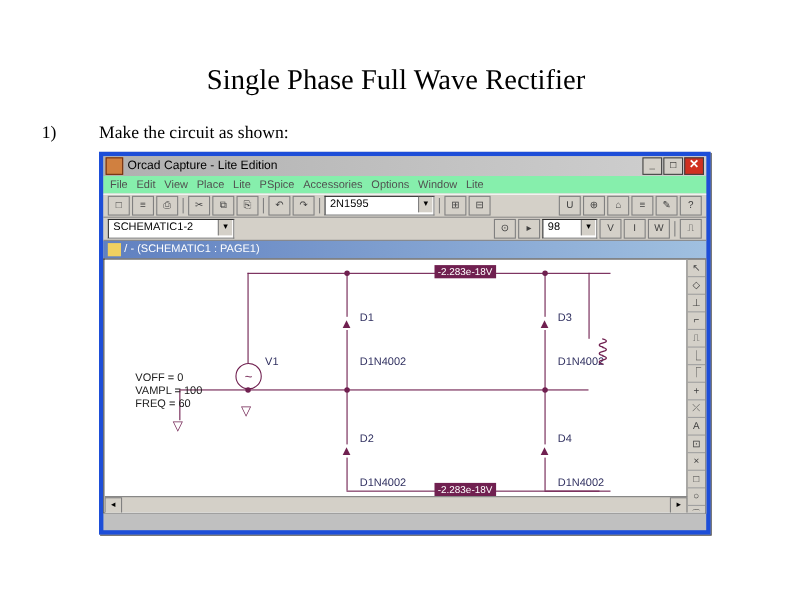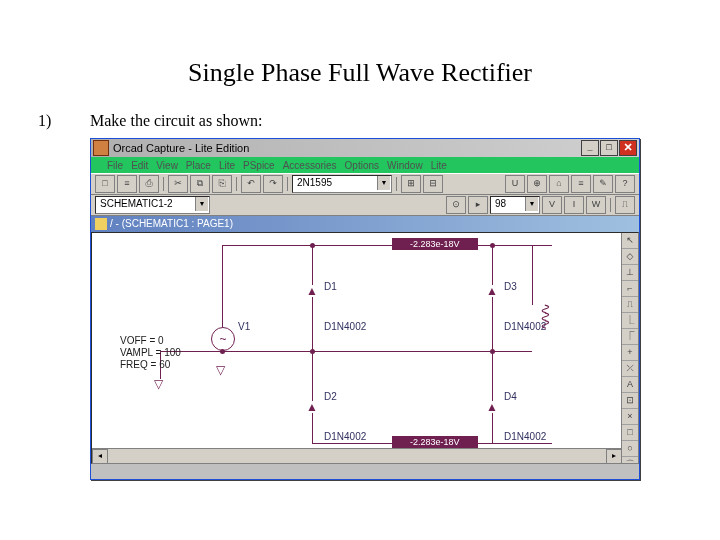--- a/index.html
+++ b/index.html
@@ -34,21 +34,21 @@
     left: 90px;
     font-size: 16px;
   }
   .app-window {
     position: absolute;
     top: 138px;
     left: 90px;
     width: 548px;
     height: 340px;
     background: #c0c0c0;
-    border: 1px solid #1d4ed8;
+    border: 4px solid #1d4ed8;
     box-shadow: 1px 1px 0 #404040;
     font-family: Tahoma, Arial, sans-serif;
     font-size: 10px;
   }
   .titlebar {
     height: 18px;
     background: linear-gradient(to right, #b0b0b0, #d0d0d0);
     display: flex;
     align-items: center;
     padding: 0 2px;
@@ -80,24 +80,24 @@
     line-height: 12px;
     font-weight: bold;
   }
   .win-btn.close {
     background: #d03020;
     color: #fff;
     font-size: 11px;
   }
   .menubar {
     height: 16px;
-    background: #22c55e;
+    background: #86efac;
     display: flex;
     gap: 8px;
-    padding: 0 16px;
+    padding: 0 6px;
     font-size: 10px;
     color: #505050;
     align-items: center;
   }
   .menubar span { white-space: nowrap; }
   .toolbar {
     height: 20px;
     background: #d4d0c8;
     border-top: 1px solid #fff;
     border-bottom: 1px solid #808080;
@@ -272,21 +272,21 @@
     font-size: 10px;
     color: #202020;
     font-family: Arial, sans-serif;
     white-space: nowrap;
   }
   .vlabel {
     position: absolute;
     background: #702050;
     color: #fff;
     font-size: 9px;
-    padding: 1px 18px;
+    padding: 1px 3px;
     font-family: Arial, sans-serif;
   }
   .gnd {
     position: absolute;
     color: #702050;
     font-size: 12px;
     transform: translate(-6px, -2px);
   }
   .vsource {
     position: absolute;

